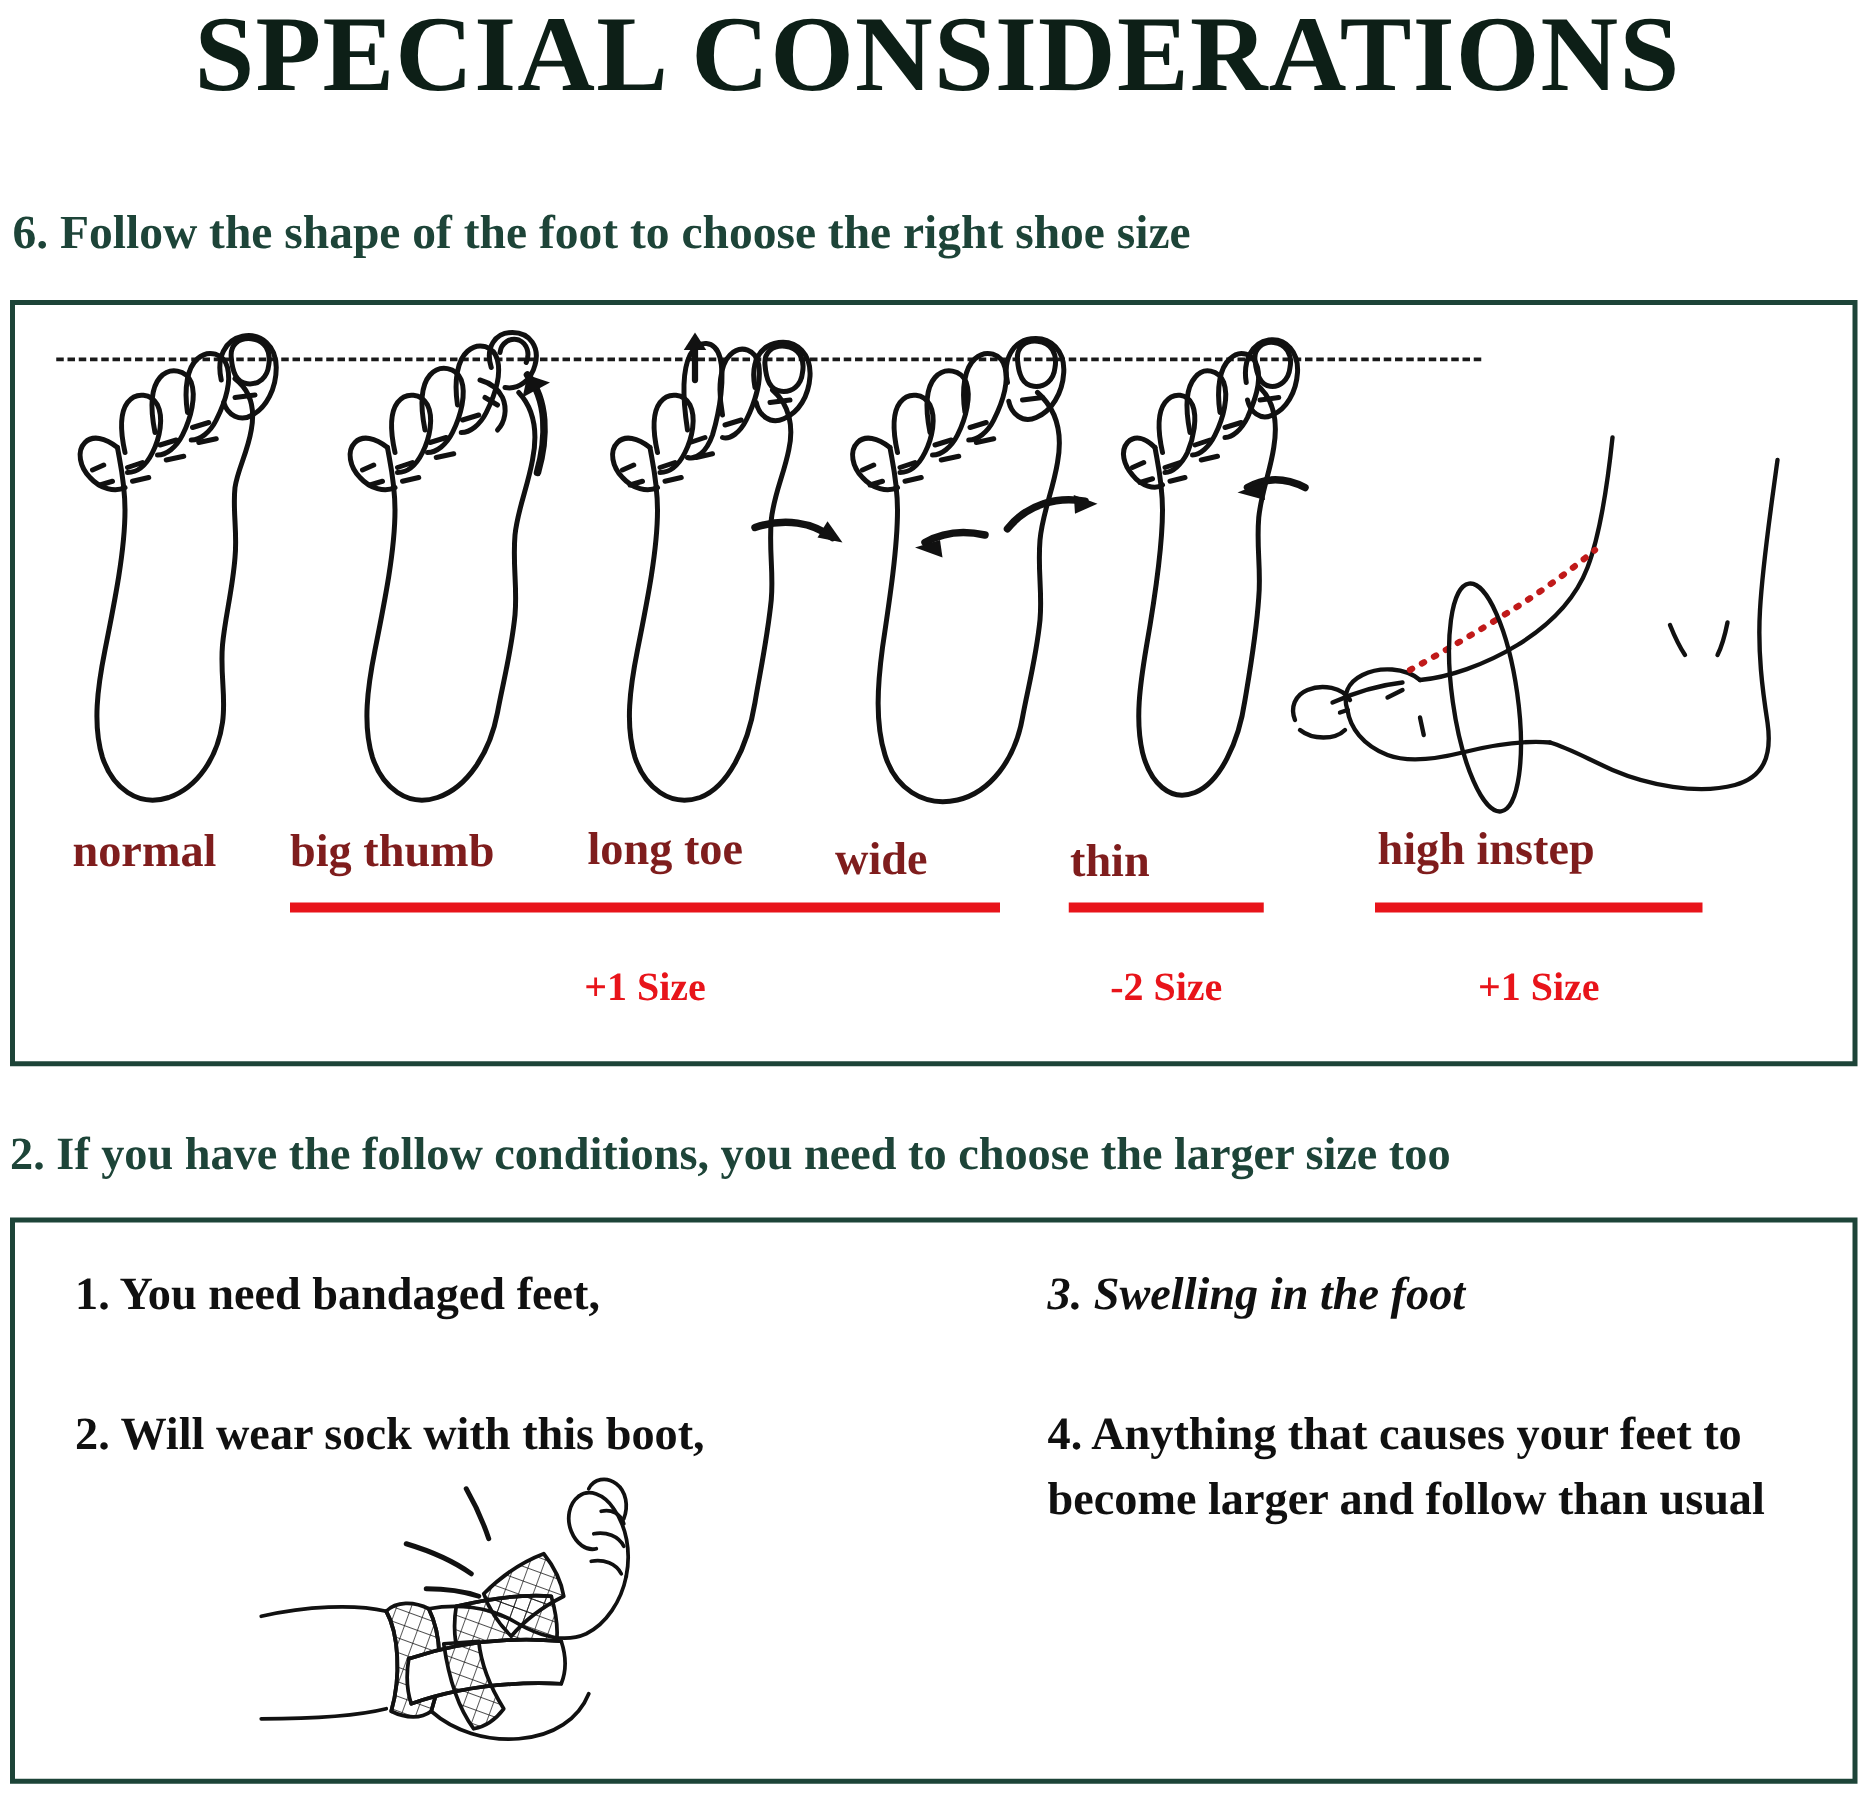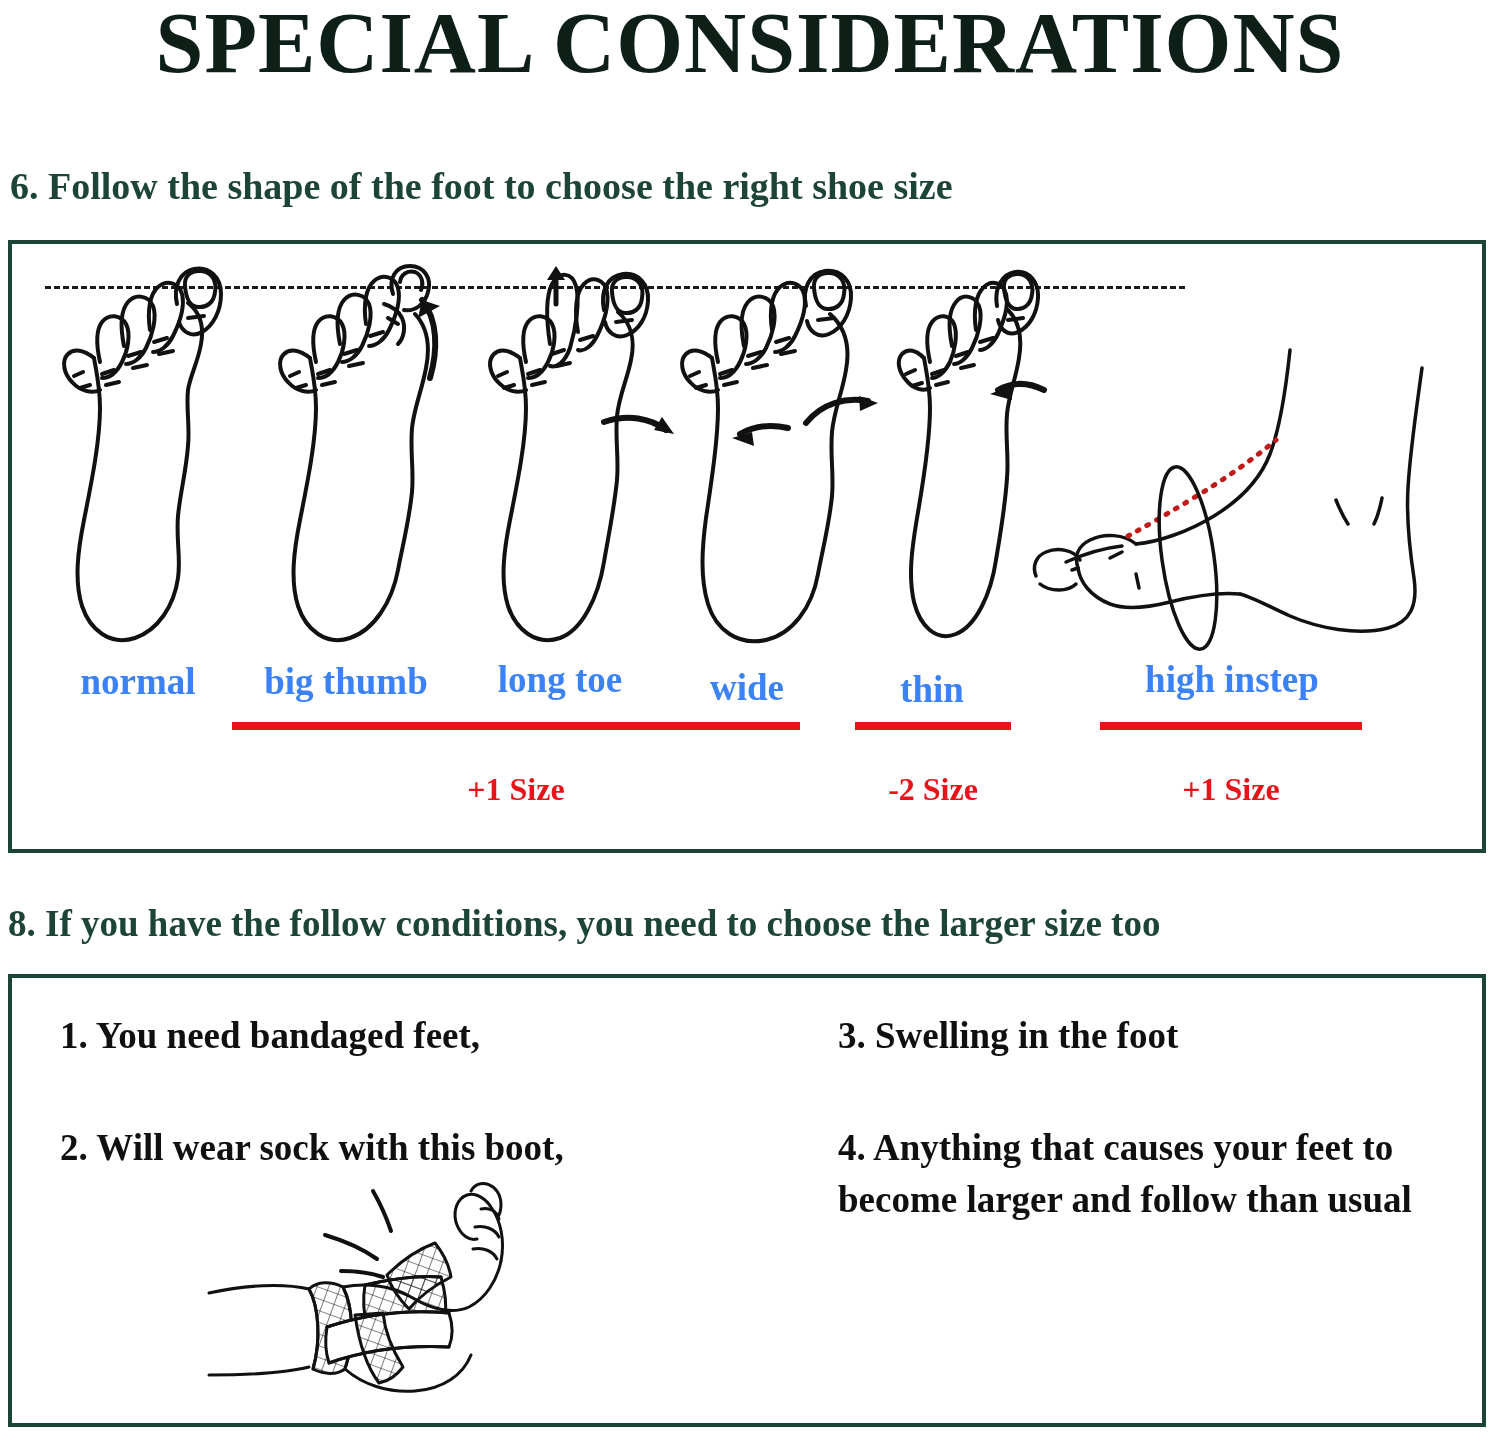--- a/index.html
+++ b/index.html
@@ -70,22 +70,22 @@
     top: 258px;
   }
   .foot-svg { display: block; }
 
   
   .shape-label {
     position: absolute;
     font-size: 37px;
     line-height: 40px;
     font-weight: bold;
-    color: #3b82f6;
-    text-align: center;
+    color: #7f1d1d;
+    text-align: left;
     white-space: nowrap;
     font-family: "Liberation Serif", "DejaVu Serif", serif;
   }
 
   
   .red-underline {
     position: absolute;
     height: 8px;
     background: #e8141a;
   }
@@ -364,35 +364,35 @@
 <div class="shape-label" style="left:1102px; top:660px; width:260px;">high instep</div>
 
 <div class="red-underline" style="left:232px; top:722px; width:568px;"></div>
 <div class="red-underline" style="left:855px; top:722px; width:156px;"></div>
 <div class="red-underline" style="left:1100px; top:722px; width:262px;"></div>
 
 <div class="size-note" style="left:386px; top:768px; width:260px;">+1 Size</div>
 <div class="size-note" style="left:808px; top:768px; width:250px;">-2 Size</div>
 <div class="size-note" style="left:1106px; top:768px; width:250px;">+1 Size</div>
 
-<div class="section-heading" id="heading-2">8. If you have the follow conditions, you need to choose the larger size too</div>
+<div class="section-heading" id="heading-2">2. If you have the follow conditions, you need to choose the larger size too</div>
 
 <div class="green-box" id="box-conditions"></div>
 
 <div class="condition-item" id="cond-1" style="left:60px; top:1010px;">
   <span class="num">1. </span>
   <span class="body">You need bandaged feet,</span>
 </div>
 
 <div class="condition-item" id="cond-2" style="left:60px; top:1122px;">
   <span class="num">2. </span>
   <span class="body">Will wear sock with this boot,</span>
 </div>
 
-<div class="condition-item" id="cond-3" style="left:838px; top:1010px;">
+<div class="condition-item" id="cond-3" style="left:838px; top:1010px;font-style:italic;">
   <span class="num">3. </span>
   <span class="body">Swelling in the foot</span>
 </div>
 
 <div class="condition-item" id="cond-4" style="left:838px; top:1122px; width:590px;">
   <span class="num">4. </span>
   <span class="body">Anything that causes your feet to become larger and follow than usual</span>
 </div>
 
 <div id="bandaged-foot-figure">

